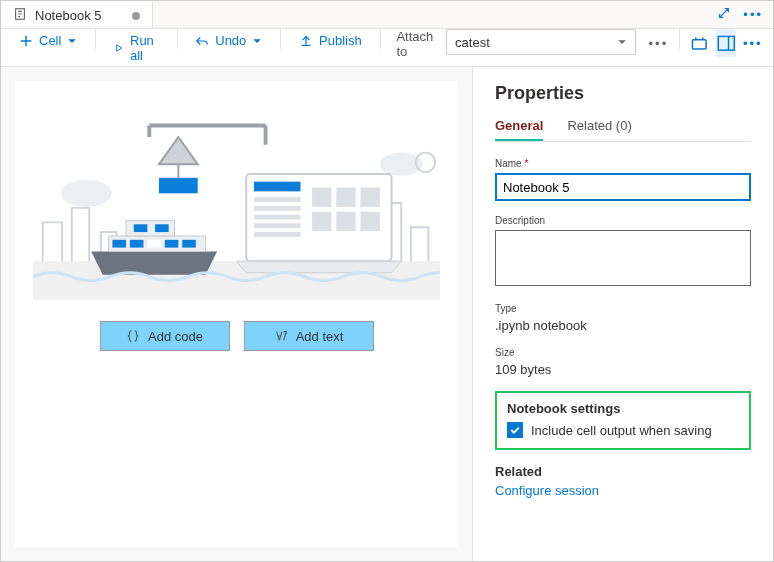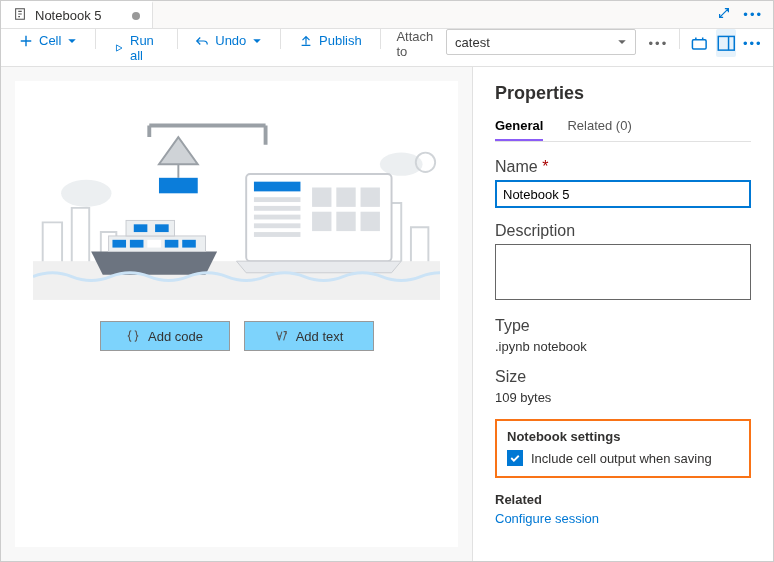--- a/index.html
+++ b/index.html
@@ -36,28 +36,28 @@
 
   .canvas { flex: 1; display: flex; flex-direction: column; align-items: center; padding: 22px 18px; gap: 18px; background: #fff; margin: 14px; border: 0; }
   .illu { width: 100%; height: 200px; }
   .addrow { display: flex; gap: 14px; }
   .addbtn { display: flex; align-items: center; justify-content: center; gap: 8px; width: 130px; height: 30px; border: 1px solid #999; background: #7dd3fc; font-size: 13px; color: #333; }
 
   .rightcol { width: 300px; padding: 16px 22px; overflow-y: auto; }
   .rightcol h3 { margin: 0 0 14px 0; font-size: 18px; font-weight: 600; }
   .tabs { display: flex; gap: 24px; border-bottom: 1px solid #e1e1e1; margin-bottom: 16px; }
   .ptab { padding-bottom: 6px; color: #555; }
-  .ptab.active { color: #000000; border-bottom: 2px solid #8b5cf6; font-weight: 600; }
-  .field-lbl { font-size: 16px; color: #444; margin-bottom: 4px; display: block; }
+  .ptab.active { color: #7f1d1d; border-bottom: 2px solid #14b8a6; font-weight: 600; }
+  .field-lbl { font-size: 10px; color: #444; margin-bottom: 4px; display: block; }
   .req { color: #a80000; }
   .name-input { width: 100%; height: 28px; padding: 2px 6px; border: 2px solid #0078d4; font-size: 13px; }
   .desc-input { width: 100%; height: 56px; padding: 4px 6px; border: 1px solid #666; font-size: 13px; resize: none; }
   .kv { margin-bottom: 14px; }
   .kv .v { color: #333; margin-top: 2px; }
-  .settings-box { border: 2px solid #f97316; padding: 8px 10px 10px; margin-bottom: 14px; }
+  .settings-box { border: 2px solid #22c55e; padding: 8px 10px 10px; margin-bottom: 14px; }
   .settings-box .hdr { font-weight: 600; margin-bottom: 6px; }
   .chkrow { display: flex; align-items: flex-end; gap: 8px; }
   .chkbox { width: 16px; height: 16px; background: #0078d4; display: flex; align-items: center; justify-content: center; }
   .chkbox svg { width: 12px; height: 12px; color: #fff; }
   .link { color: #0078d4; }
 </style>
 </head>
 <body>
 
 <div class="tabstrip">

